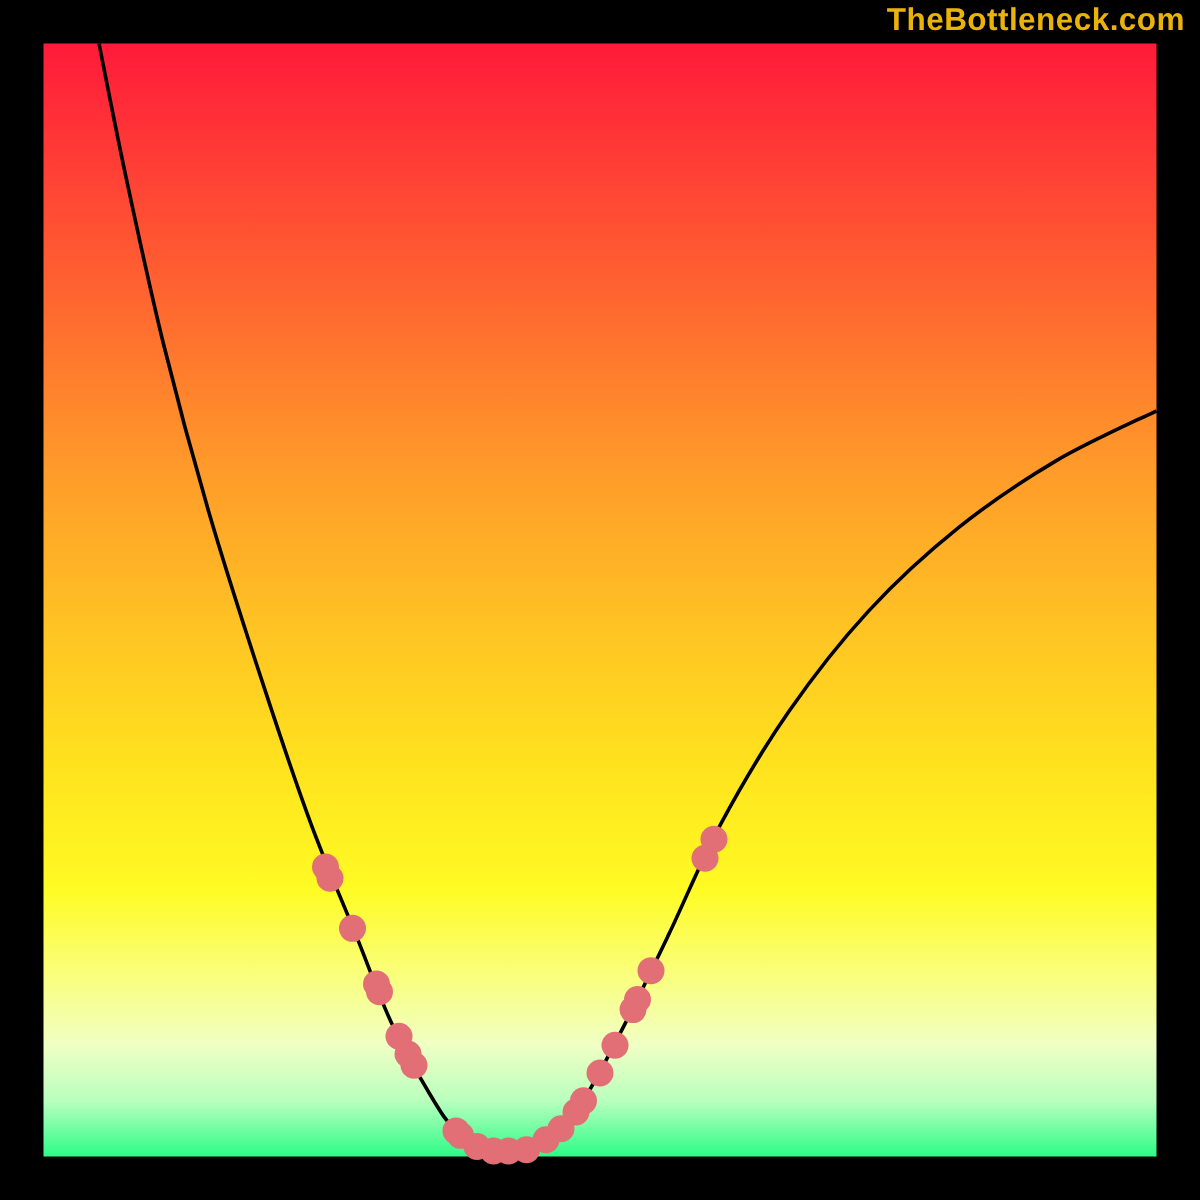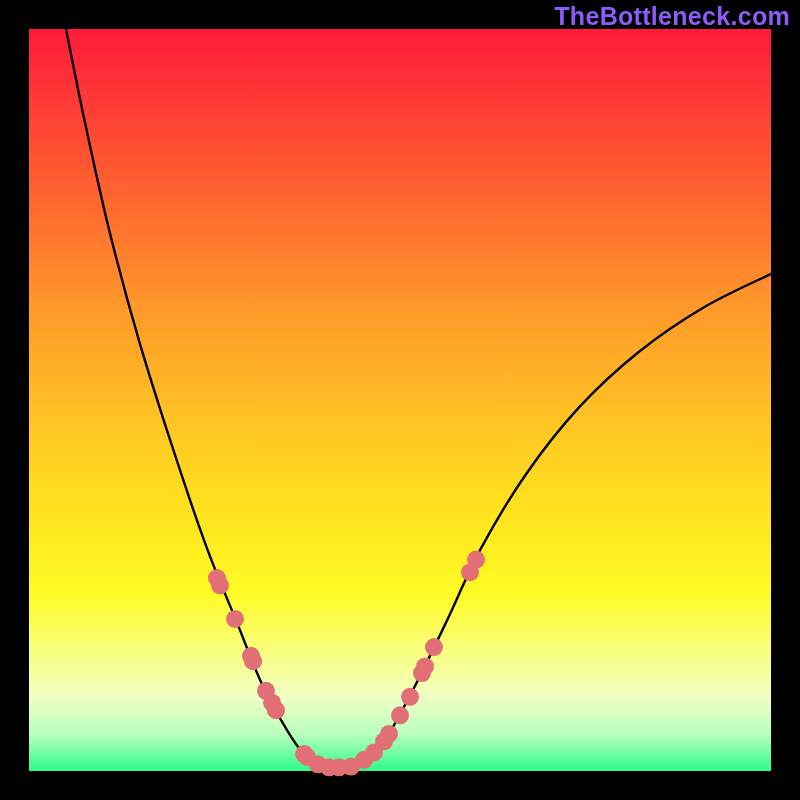--- a/index.html
+++ b/index.html
@@ -37,23 +37,23 @@
       #f0ffc4 90%,
       #b9ffbe 95%,
       #2dfc87 100%
     );
   }
   .watermark {
     position: absolute;
     top: 2px;
     right: 10px;
     font-family: Arial, Helvetica, sans-serif;
-    font-size: 25px;
+    font-size: 21px;
     font-weight: bold;
-    color: #8b5cf6;
+    color: #eab308;
     letter-spacing: 0.3px;
     user-select: none;
   }
   svg.curve {
     position: absolute;
     top: 0;
     left: 0;
     width: 742px;
     height: 742px;
     overflow: visible;

